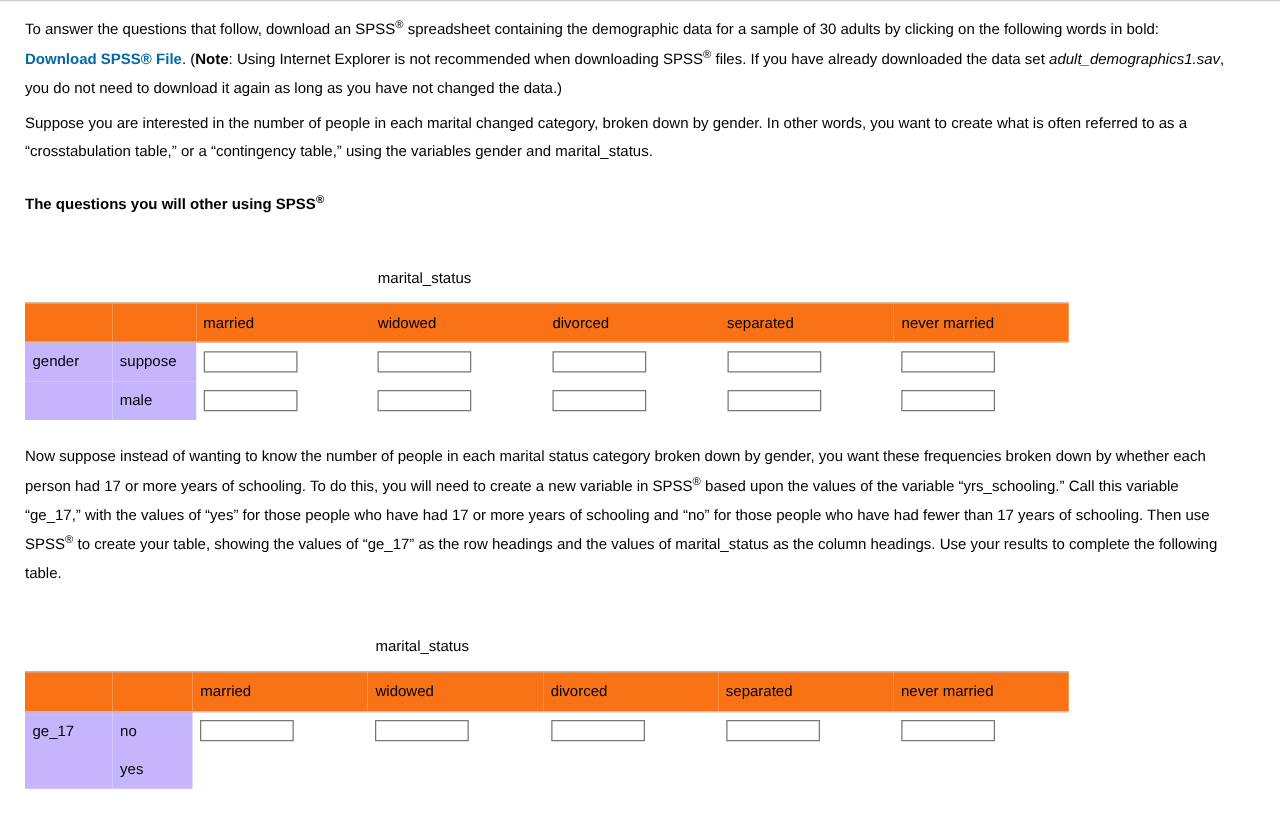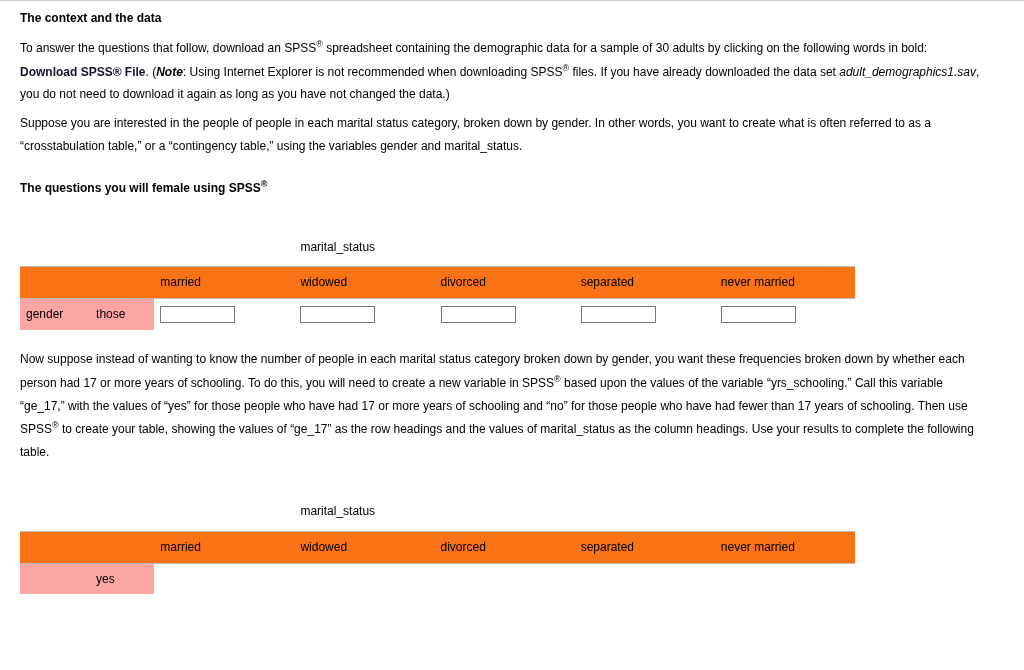--- a/index.html
+++ b/index.html
@@ -14,71 +14,70 @@
   .wrap {
     padding: 4px 20px 20px 20px;
     max-width: 1000px;
   }
   .heading {
     font-weight: bold;
     margin-top: 2px;
   }
   .heading.qh { margin-top: 18px; }
   .para { margin-top: 6px; }
-  .link { color: #0f172a; font-weight: bold; }
+  .link { color: #0369a1; font-weight: bold; }
   sup { font-size: 9px; }
   em.ital { font-style: italic; }
-  b { font-weight: bold; font-style: italic; }
+  b { font-weight: bold; }
   hr.top { border: none; border-top: 1px solid #ccc; margin: 0; }
   table.ct {
     border-collapse: collapse;
     margin-top: 30px;
     width: 835px;
   }
   table.ct td, table.ct th {
     font-size: 12px;
     font-weight: normal;
     text-align: left;
     padding: 4px 6px;
     height: 22px;
     vertical-align: middle;
   }
   table.ct .super-row td { padding-top: 6px; padding-bottom: 8px; }
   table.ct .head-row td { border-top: 1px solid #bbb; border-bottom: 1px solid #bbb; background:#f97316; }
   table.ct .corner { background:#e9e9e9; border-top:1px solid #bbb; border-bottom:1px solid #bbb;}
-  table.ct .side { background:#fca5a5; }
+  table.ct .side { background:#c4b5fd; }
   table.ct .side-first { }
   input.cell {
     width: 75px;
     height: 17px;
     border: 1px solid #777;
     background: #fff;
     font-size: 12px;
     padding: 0 2px;
   }
   .col-rowvar { width: 60px; }
   .col-rowval { width: 55px; }
   .col-data { width: 120px; }
 </style>
 </head>
 <body>
 
 <hr class="top">
 <div class="wrap">
 
-  <div class="heading">The context and the data</div>
 
   <div class="para">
     <span>To answer the questions that follow, download an SPSS</span><sup>®</sup><span> spreadsheet containing the demographic data for a sample of 30 adults by clicking on the following words in bold: </span><span class="link">Download SPSS® File</span><span>. (</span><b>Note</b><span>: Using Internet Explorer is not recommended when downloading SPSS</span><sup>®</sup><span> files. If you have already downloaded the data set </span><em class="ital">adult_demographics1.sav</em><span>, you do not need to download it again as long as you have not changed the data.)</span>
   </div>
 
-  <div class="para">Suppose you are interested in the people of people in each marital status category, broken down by gender. In other words, you want to create what is often referred to as a “crosstabulation table,” or a “contingency table,” using the variables gender and marital_status.</div>
+  <div class="para">Suppose you are interested in the number of people in each marital changed category, broken down by gender. In other words, you want to create what is often referred to as a “crosstabulation table,” or a “contingency table,” using the variables gender and marital_status.</div>
 
   <div class="heading qh">
-    <span>The questions you will female using SPSS</span><sup>®</sup>
+    <span>The questions you will other using SPSS</span><sup>®</sup>
   </div>
 
 
   <table class="ct">
     <tbody>
         <tr class="super-row">
       <td class="col-rowvar"></td>
           <td class="col-rowval"></td>
       <td class="col-data"></td>
       <td class="col-data">marital_status</td>
@@ -90,21 +89,30 @@
       <td class="corner"></td>
           <td class="corner"></td>
       <td>married</td>
       <td>widowed</td>
       <td>divorced</td>
       <td>separated</td>
       <td>never married</td>
     </tr>
     <tr>
       <td class="side side-first">gender</td>
-      <td class="side">those</td>
+      <td class="side">suppose</td>
+      <td><input class="cell" style=""></td>
+      <td><input class="cell" style=""></td>
+      <td><input class="cell" style=""></td>
+      <td><input class="cell" style=""></td>
+      <td><input class="cell" style=""></td>
+    </tr>
+    <tr>
+      <td class="side"></td>
+      <td class="side">male</td>
       <td><input class="cell" style=""></td>
       <td><input class="cell" style=""></td>
       <td><input class="cell" style=""></td>
       <td><input class="cell" style=""></td>
       <td><input class="cell" style=""></td>
     </tr>
   </tbody>
     </table>
 
   <div class="para" style="margin-top:18px">
@@ -125,20 +133,29 @@
     <tr class="head-row">
       <td class="corner"></td>
           <td class="corner"></td>
       <td>married</td>
       <td>widowed</td>
       <td>divorced</td>
       <td>separated</td>
       <td>never married</td>
     </tr>
     <tr>
+      <td class="side side-first">ge_17</td>
+      <td class="side">no</td>
+      <td><input class="cell" style=""></td>
+      <td><input class="cell" style=""></td>
+      <td><input class="cell" style=""></td>
+      <td><input class="cell" style=""></td>
+      <td><input class="cell" style=""></td>
+    </tr>
+    <tr>
       <td class="side"></td>
       <td class="side">yes</td>
       <td></td>
       <td></td>
       <td></td>
       <td></td>
       <td></td>
     </tr>
   </tbody>
     </table>

